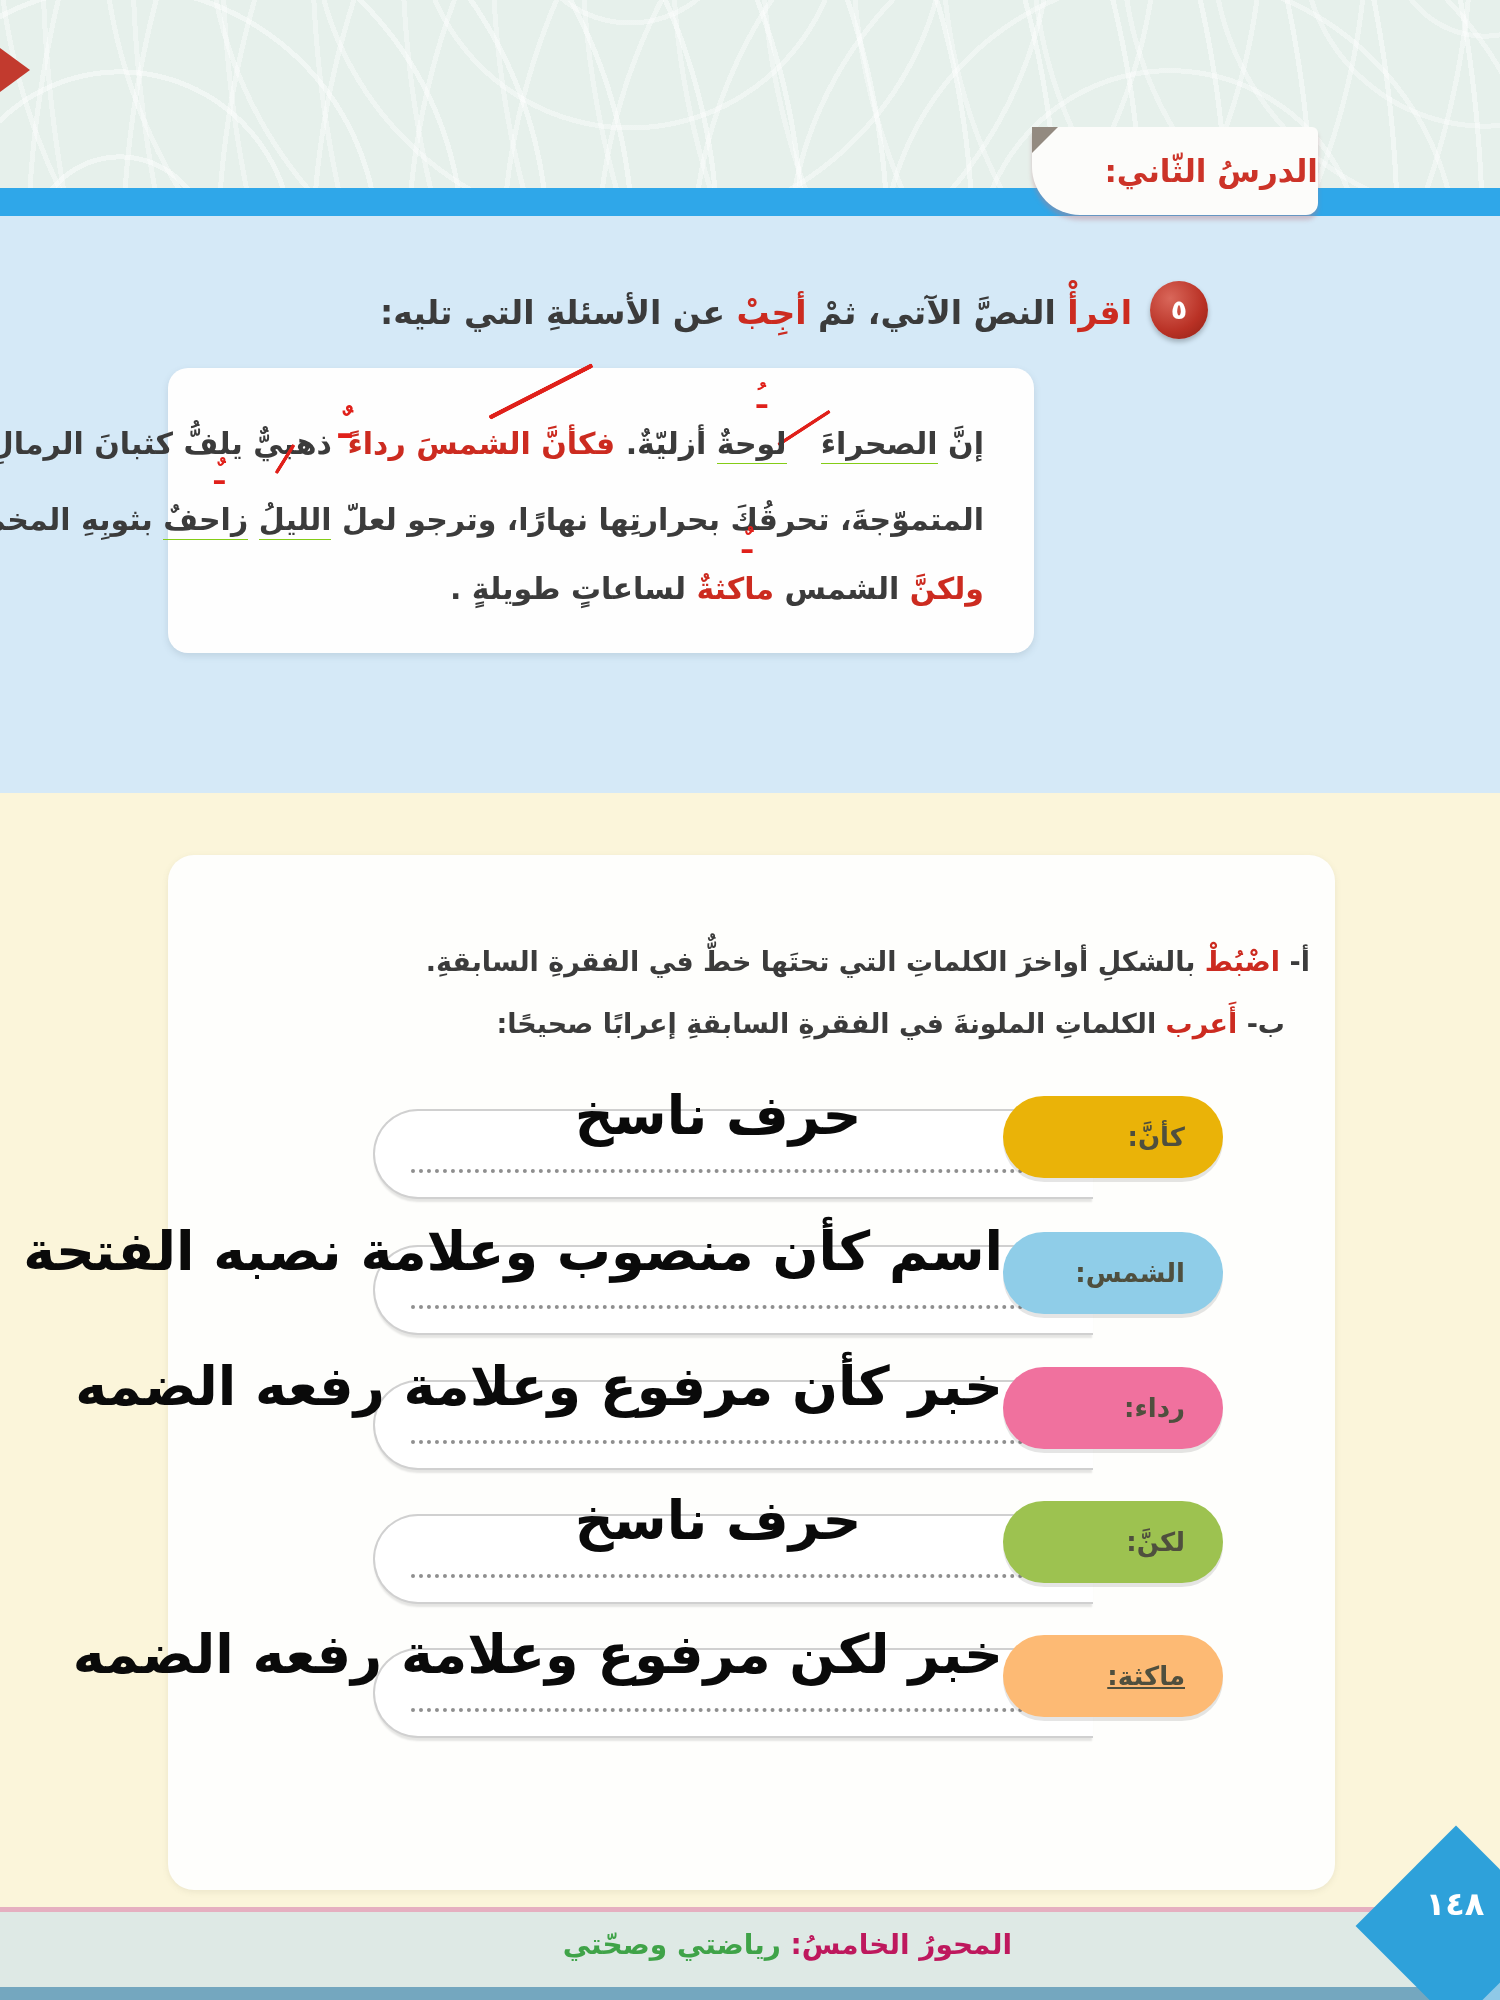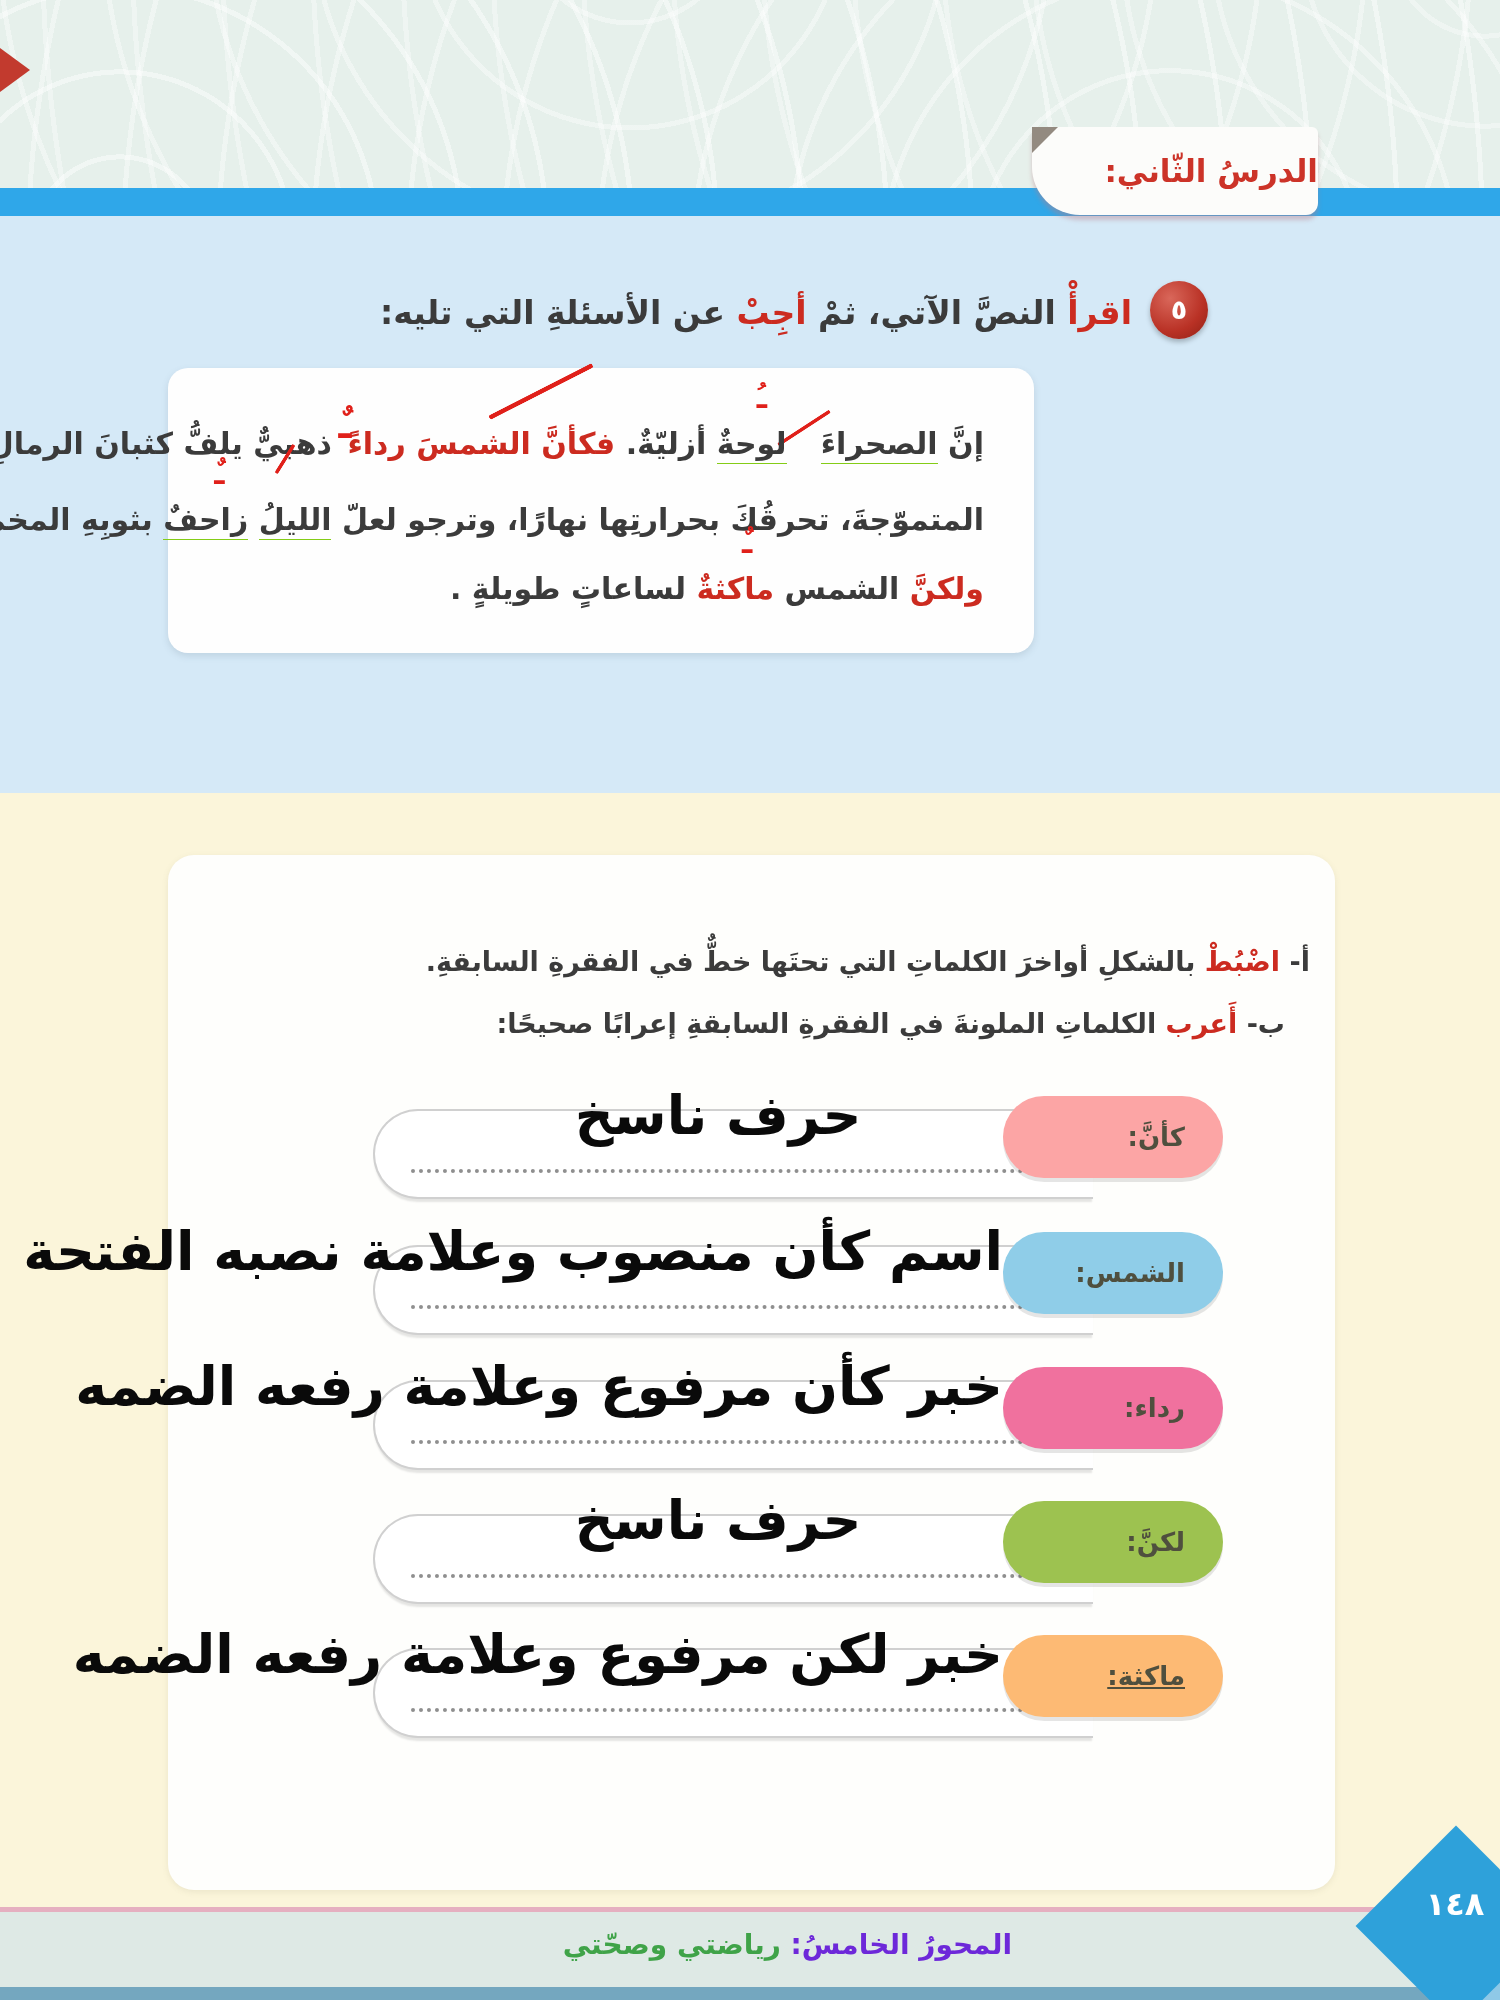--- a/index.html
+++ b/index.html
@@ -78,21 +78,21 @@
   .dotted{position:absolute;left:36px;right:30px;bottom:24px;border-bottom:4px dotted #8F8F8F;}
   .answer{position:absolute;z-index:4;top:-12px;right:330px;direction:rtl;white-space:nowrap;
     font-weight:bold;color:#0A0A0A;font-size:54px;}
   .row.center .answer{left:205px;right:270px;text-align:center;}
 
   
   .footer-band{position:absolute;left:0;top:1907px;width:1500px;height:80px;
     background:#DEE9E5;border-top:5px solid #E5AFC0;box-sizing:content-box;z-index:2;}
   .footer-text{position:absolute;right:488px;top:1928px;direction:rtl;font-size:28px;
     font-weight:bold;white-space:nowrap;z-index:3;}
-  .footer-text .unit-label{color:#6d28d9;}
+  .footer-text .unit-label{color:#be185d;}
   .footer-text .unit-title{color:#3FA348;}
   .bottom-strip{position:absolute;left:0;top:1987px;width:1500px;height:13px;background:#74A7BF;z-index:2;}
   .d1{position:absolute;left:1385px;top:1855px;width:142px;height:142px;background:#2EA1DA;
     transform:rotate(45deg);z-index:5;}
   .d2{position:absolute;left:1448px;top:1950px;width:112px;height:112px;background:#8FC9E7;
     transform:rotate(45deg);z-index:4;}
   .page-num{position:absolute;left:1400px;top:1885px;width:110px;text-align:center;color:#fff;
     font-size:32px;font-weight:bold;z-index:6;}
 </style>
 </head>
@@ -152,21 +152,21 @@
   <div class="item item-b">
     <span>ب-</span>
     <span class="red">أَعرب</span>
     <span>الكلماتِ الملونةَ في الفقرةِ السابقةِ إعرابًا صحيحًا:</span>
   </div>
 
   <div class="row row-1 center">
     <div class="line-box">
         <div class="dotted"></div>
       </div>
-    <div class="pill" style="background: #fca5a5;">كأنَّ:</div>
+    <div class="pill" style="background: #eab308;">كأنَّ:</div>
     <div class="answer">حرف ناسخ</div>
   </div>
   <div class="row row-2">
     <div class="line-box">
         <div class="dotted"></div>
       </div>
     <div class="pill" style="background: rgb(143, 205, 232);">الشمس:</div>
     <div class="answer">اسم كأن منصوب وعلامة نصبه الفتحة</div>
   </div>
   <div class="row row-3">

